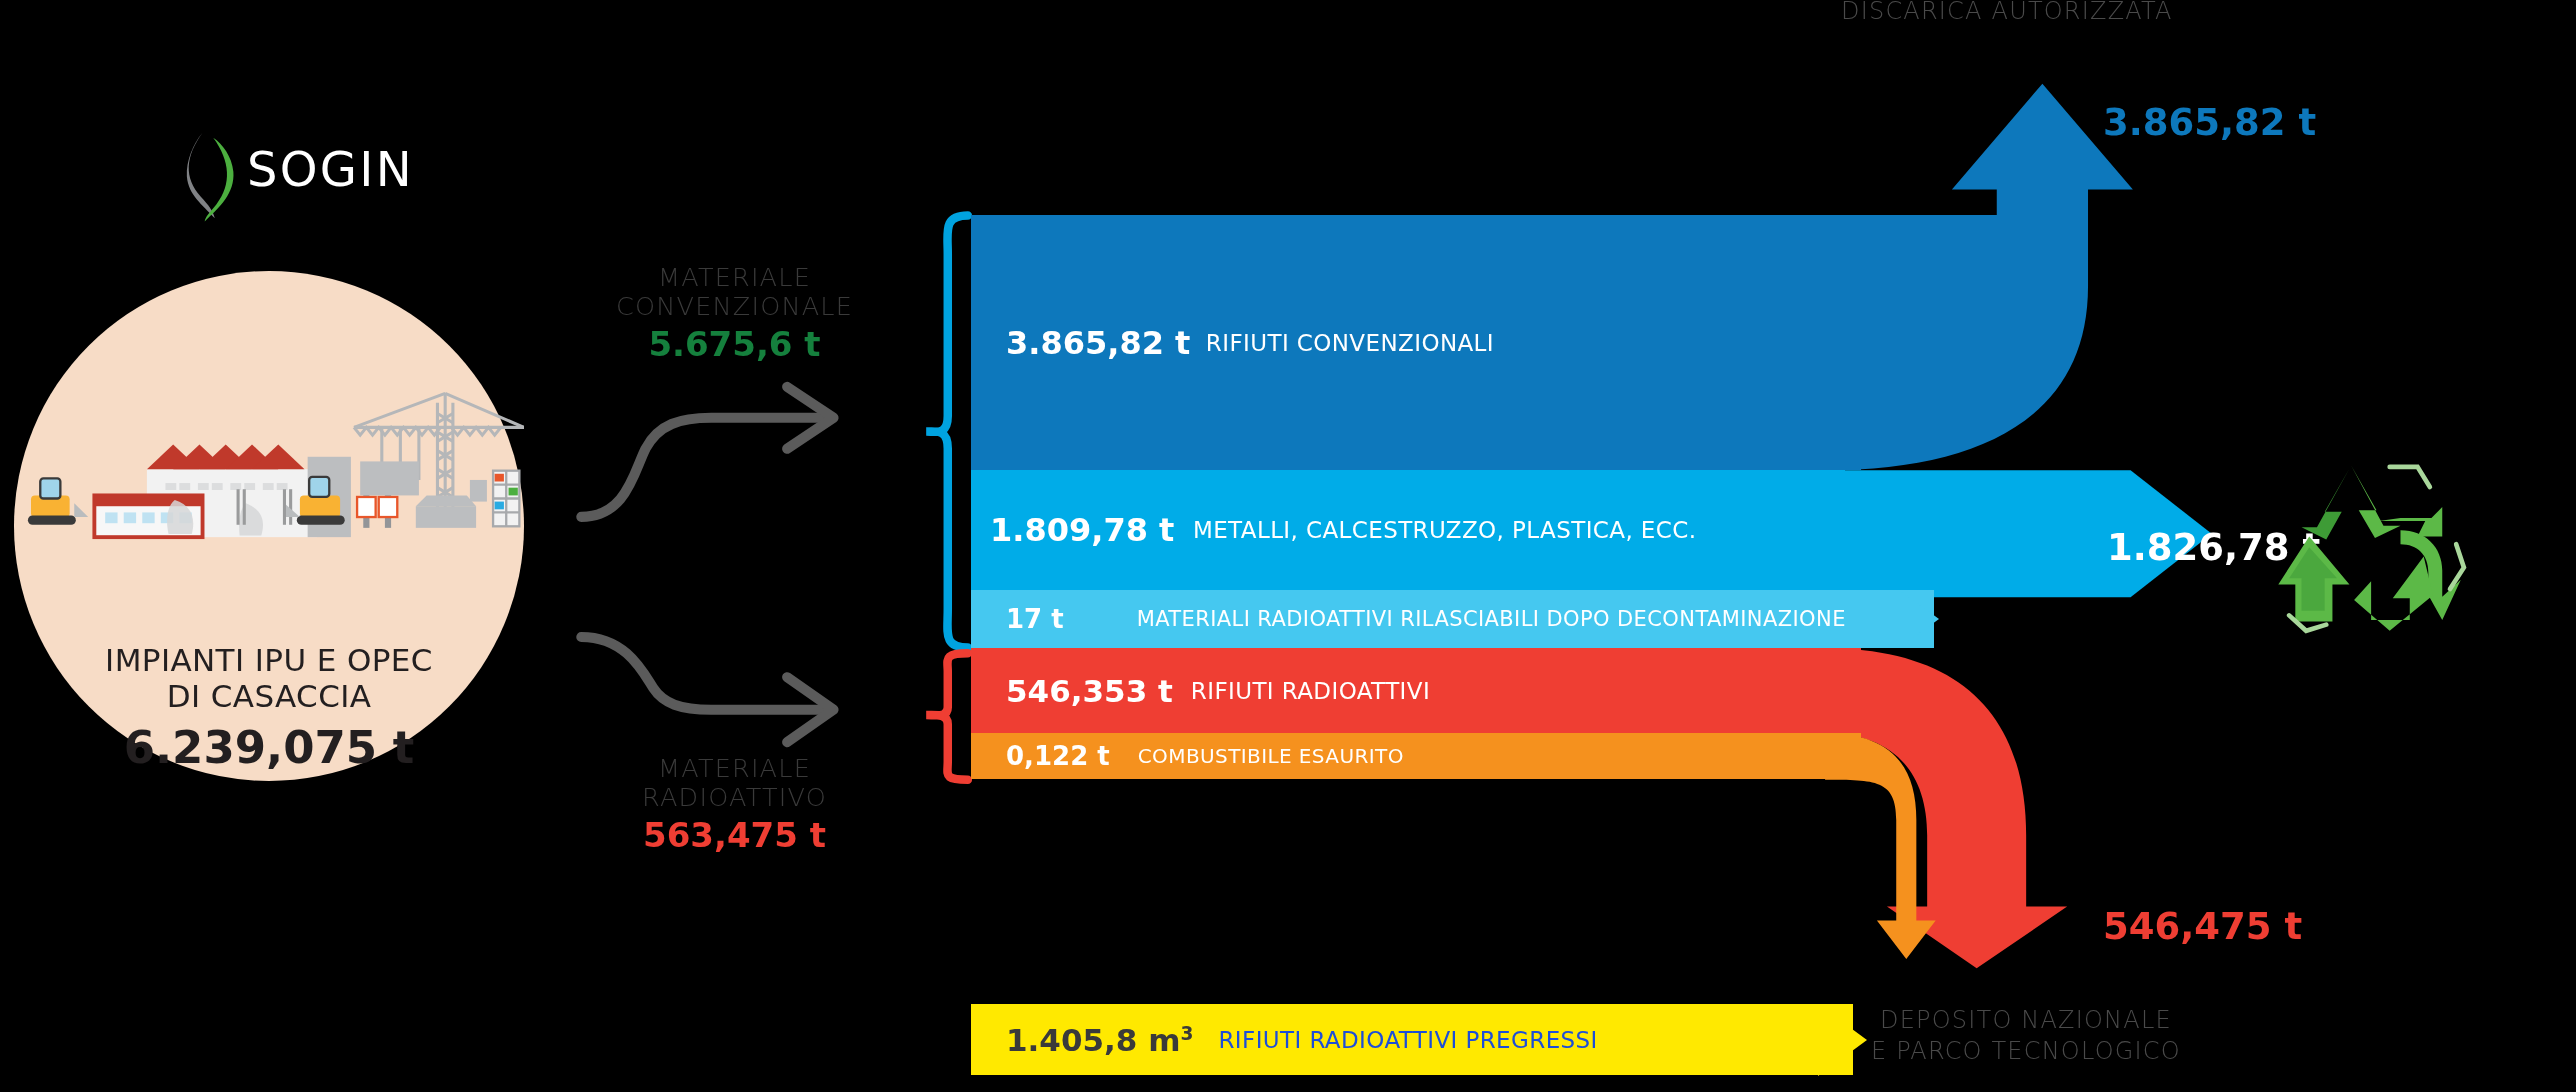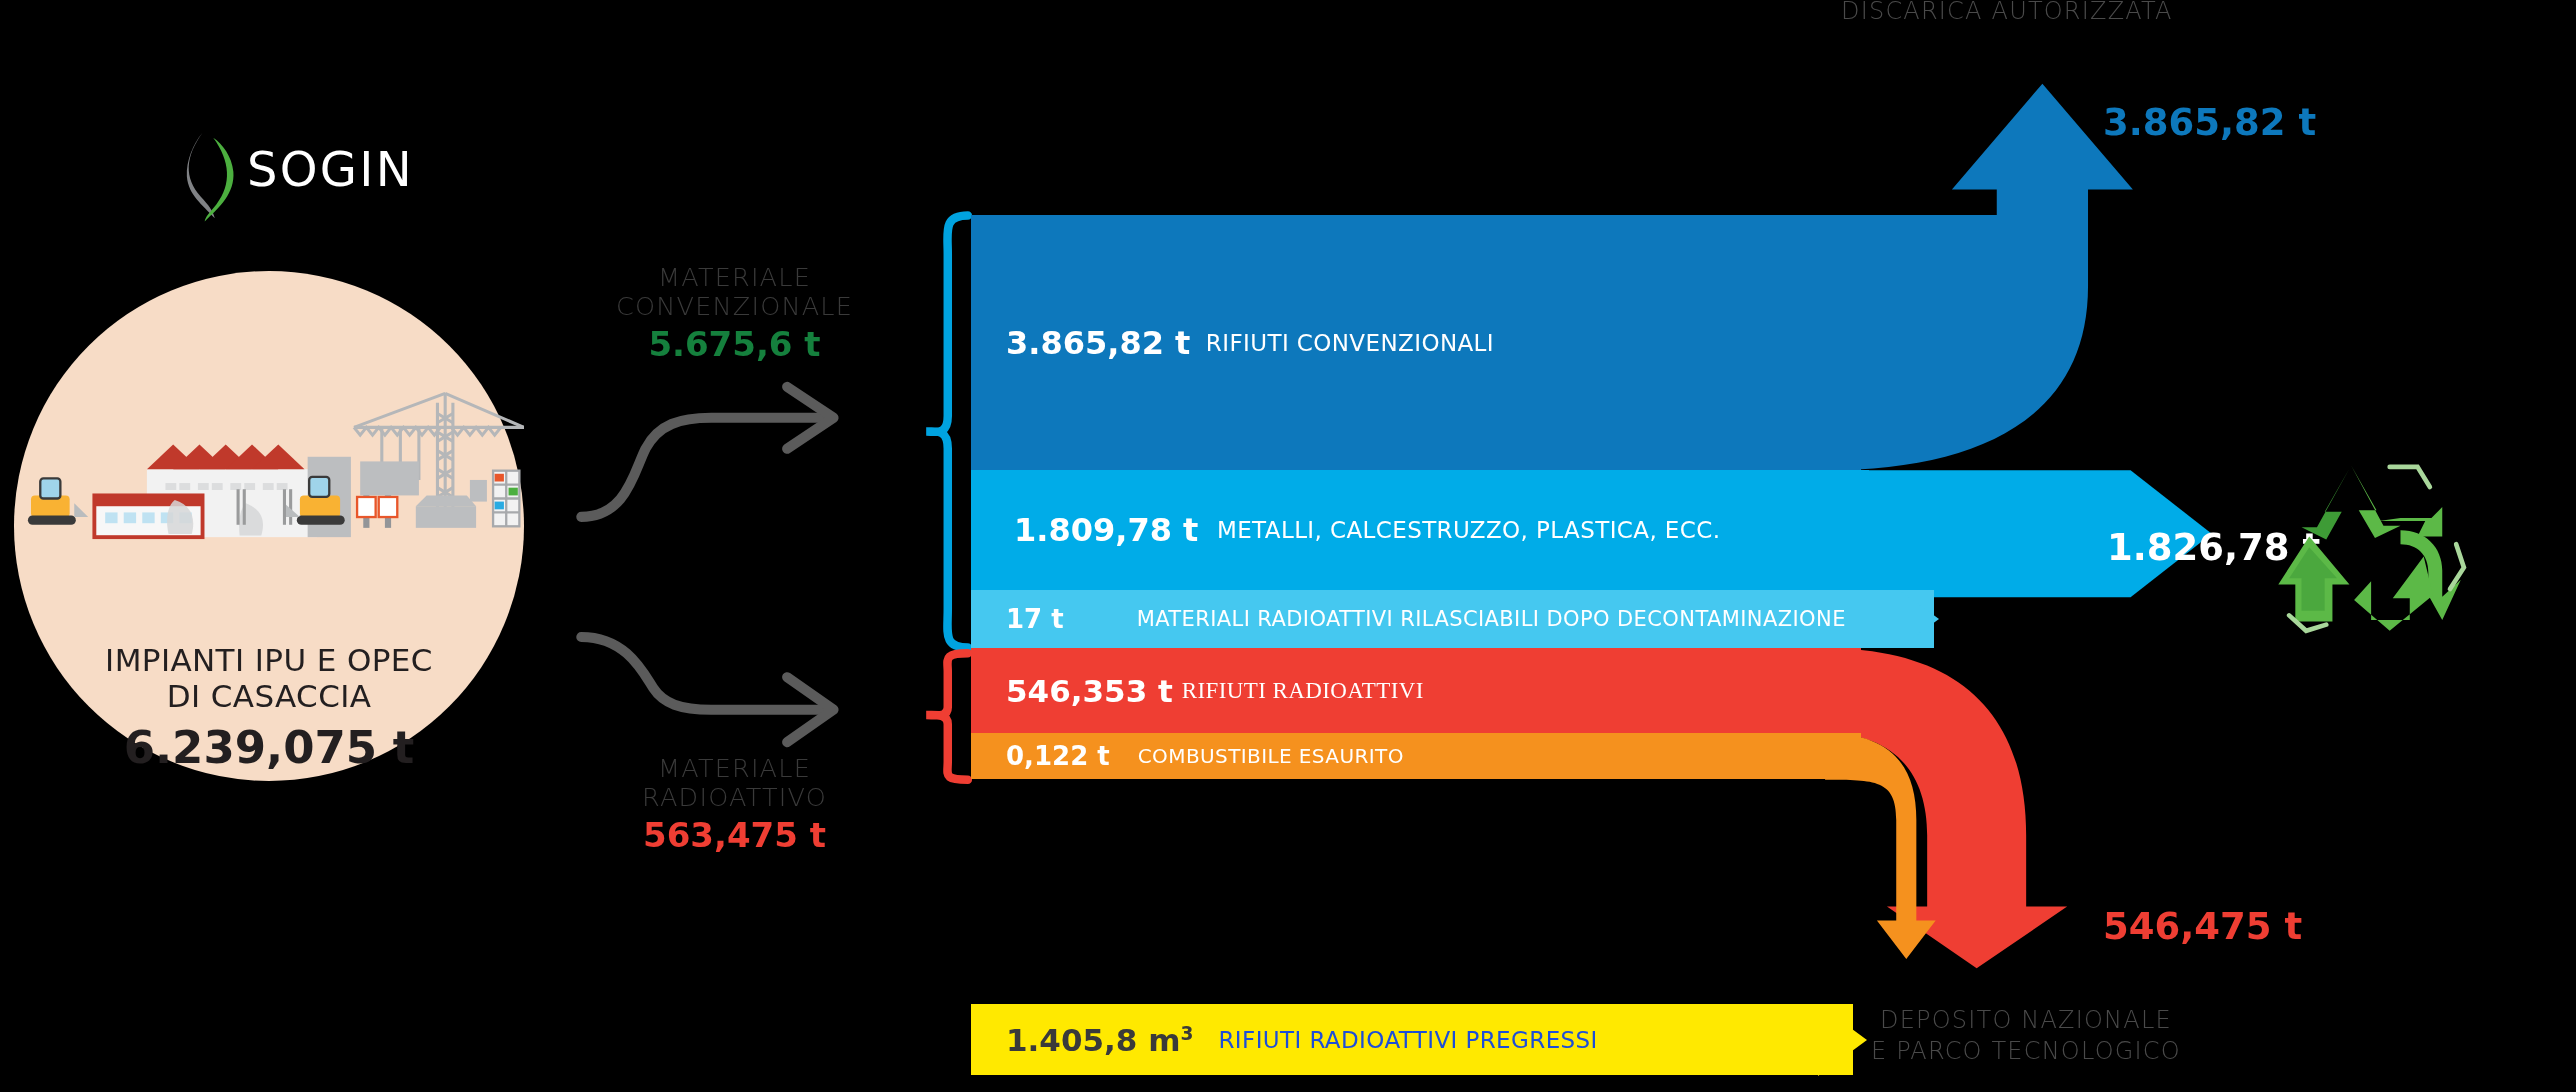--- a/index.html
+++ b/index.html
@@ -37,31 +37,31 @@
   
   .bar{position:absolute;left:971px;display:flex;align-items:center;}
   .bar .v{color:#fff;font-weight:700;font-family:"DejaVu Sans",sans-serif;
       white-space:nowrap;}
   .bar .d{color:#fff;font-weight:400;font-family:"DejaVu Sans",sans-serif;
       white-space:nowrap;letter-spacing:0.4px;}
 
   #bar-conv{top:215px;height:255px;width:855px;background:#0D78BC;padding-left:35px;}
   #bar-conv .v{font-size:32px;} #bar-conv .d{font-size:23px;margin-left:15.5px;}
 
-  #bar-metal{top:470px;height:120px;width:855px;background:#00ACE8;padding-left:43px;}
+  #bar-metal{top:470px;height:120px;width:855px;background:#00ACE8;padding-left:19px;}
   #bar-metal .v{font-size:32px;} #bar-metal .d{font-size:23px;margin-left:18.6px;}
 
   #bar-rilasc{top:590px;height:58px;width:928px;background:#45C8F0;padding-left:35px;}
   #bar-rilasc .v{font-size:26px;} #bar-rilasc .d{font-size:21px;margin-left:73px;}
   #bar-rilasc .tip{position:absolute;left:928px;top:0;width:0;height:0;
       border-top:29px solid transparent;border-bottom:29px solid transparent;
       border-left:40px solid #45C8F0;}
 
   #bar-radio{top:648px;height:85px;width:855px;background:#EF3E33;padding-left:35px;}
-  #bar-radio .v{font-size:31px;} #bar-radio .d{font-size:23px;margin-left:9px;font-family:Liberation Serif, serif;}
+  #bar-radio .v{font-size:31px;} #bar-radio .d{font-size:23px;margin-left:18px;}
 
   #bar-comb{top:733px;height:46px;width:855px;background:#F5911E;padding-left:35px;}
   #bar-comb .v{font-size:26px;} #bar-comb .d{font-size:20px;margin-left:28px;}
 
   
   #flows{left:0;top:0;width:2576px;height:1093px;}
 
   
   .destcap{color:#4A4A4A;font-family:"DejaVu Sans",sans-serif;font-weight:300;
       letter-spacing:1.2px;}

